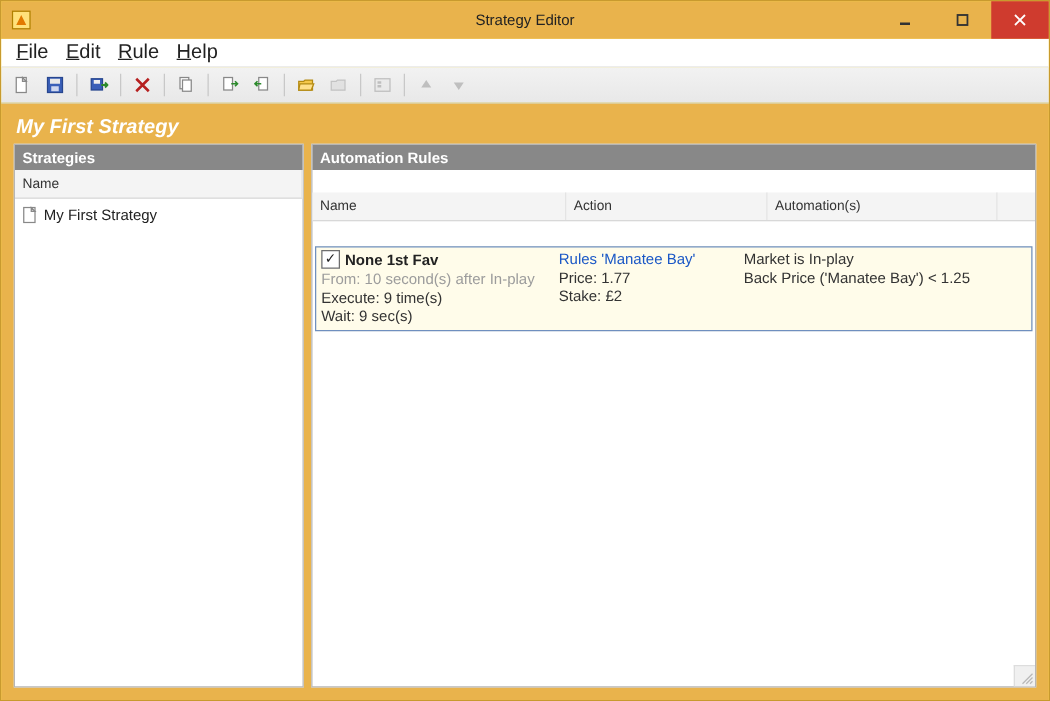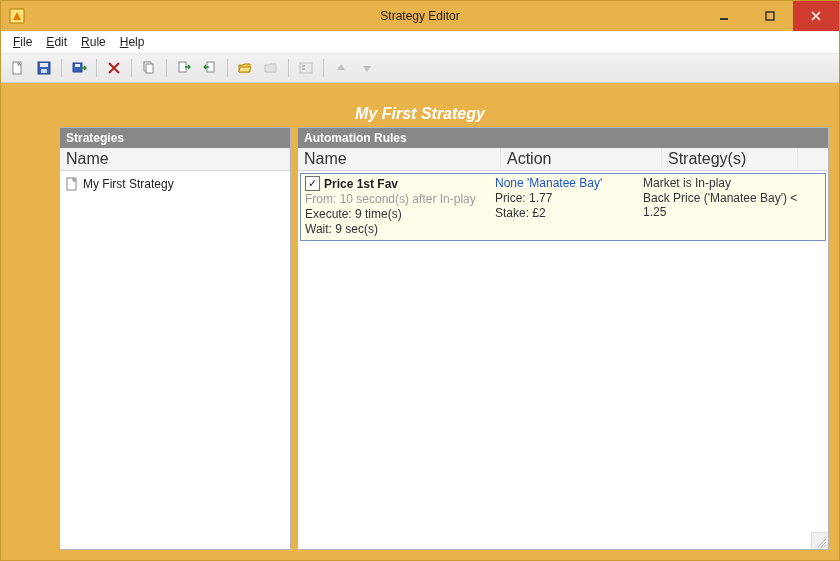--- a/index.html
+++ b/index.html
@@ -63,21 +63,21 @@
     height: 22px;
     background: #fff;
     border-bottom: 1px solid #e6e6e6;
     display: flex;
     align-items: center;
     padding: 0 6px;
     gap: 2px;
   }
   .menuitem {
     padding: 2px 6px;
-    font-size: 12px;
+    font-size: 16px;
     color: #222;
   }
   .menuitem .ul { text-decoration: underline; }
   
   .toolbar {
     height: 28px;
     background: linear-gradient(#f2f2f2, #e8e8e8);
     border-bottom: 1px solid #d0d0d0;
     display: flex;
     align-items: center;
@@ -95,68 +95,66 @@
   .tsep {
     width: 1px;
     height: 18px;
     background: #c8c8c8;
     margin: 0 2px;
   }
   
   .body {
     flex: 1;
     background: #e9b34c;
-    padding: 20px 10px 10px 10px;
+    padding: 8px 10px 10px 10px;
     display: flex;
     flex-direction: column;
     min-height: 0;
-    align-items: center;
   }
   .strategy-heading {
     font-size: 16px;
     font-weight: bold;
     font-style: italic;
     color: #fff;
     padding: 2px 2px 4px 2px;
   }
   .panels {
     flex: 1;
     display: flex;
     min-height: 0;
     gap: 6px;
-    margin-left: 48px;
   }
   .panel {
     background: #fff;
     border: 1px solid #b6b6b6;
     display: flex;
     flex-direction: column;
     min-height: 0;
   }
   .panel.left { flex: 0 0 230px; }
-  .panel.right { flex: 1; position: relative; }
+  .panel.right { flex: 1; position: relative; gap: 18px; }
   .panel-head {
     background: #888888;
     color: #fff;
     font-weight: bold;
     font-size: 12px;
     padding: 2px 6px;
     height: 16px;
     line-height: 16px;
   }
   .colhead-row {
     display: flex;
     background: #f4f4f4;
     border-bottom: 1px solid #d8d8d8;
     height: 22px;
     align-items: center;
   }
   .colhead {
     padding: 0 6px;
-    font-size: 16px;
+    font-size: 11px;
     color: #333;
     border-right: 1px solid #e4e4e4;
     height: 100%;
     display: flex;
     align-items: center;
   }
   .left .colhead { flex: 1; }
   .right .colhead.cname  { flex: 0 0 190px; }
   .right .colhead.caction{ flex: 0 0 148px; }
   .right .colhead.ccond  { flex: 1; }
@@ -351,36 +349,36 @@
             <span>My First Strategy</span>
           </div>
         </div>
       </div>
 
       <div class="panel right">
         <div class="panel-head">Automation Rules</div>
         <div class="colhead-row">
           <div class="colhead cname">Name</div>
           <div class="colhead caction">Action</div>
-          <div class="colhead ccond">Strategy(s)</div>
+          <div class="colhead ccond">Automation(s)</div>
           <div class="colhead cextra"></div>
         </div>
         <div class="rightcontent">
           <div class="rulecard">
             <div class="col cname">
               <div class="rname-row">
                 <span class="chk">✓</span>
-                <span class="rname">Price 1st Fav</span>
+                <span class="rname">None 1st Fav</span>
               </div>
               <div class="muted">From: 10 second(s) after In-play</div>
               <div>Execute: 9 time(s)</div>
               <div>Wait: 9 sec(s)</div>
             </div>
             <div class="col caction">
-              <div class="linklike">None 'Manatee Bay'</div>
+              <div class="linklike">Rules 'Manatee Bay'</div>
               <div>Price: 1.77</div>
               <div>Stake: £2</div>
             </div>
             <div class="col ccond">
               <div>Market is In-play</div>
               <div>Back Price ('Manatee Bay') &lt; 1.25</div>
             </div>
           </div>
         </div>
         <div class="scroll-corner">

